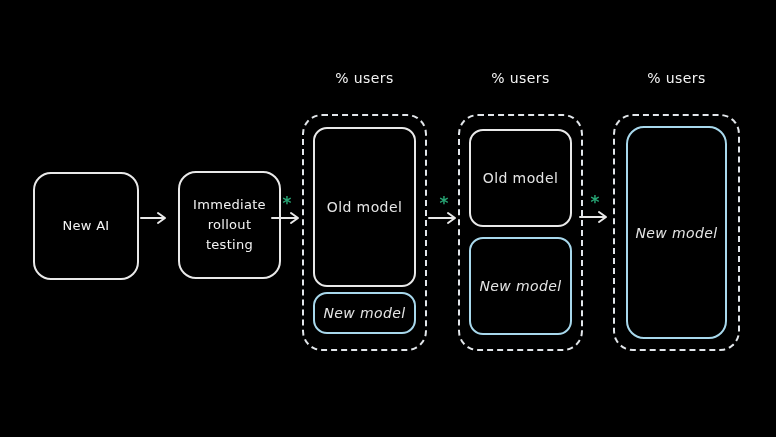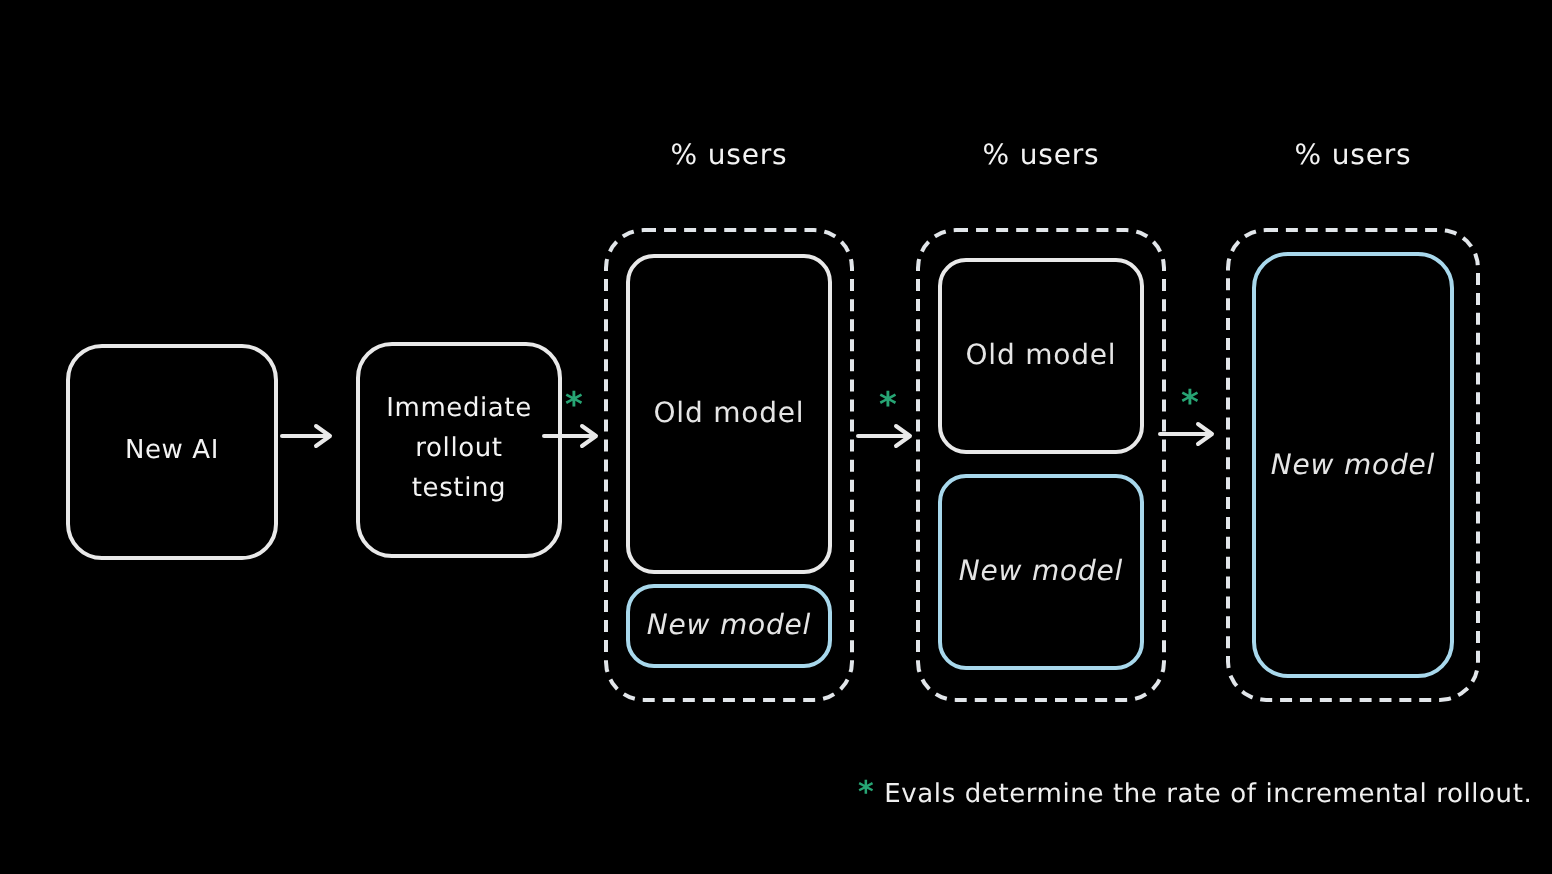--- a/index.html
+++ b/index.html
@@ -144,17 +144,14 @@
     </svg>
   </div>
 
   <div class="stage" style="left:613px; top:70px; width:127px;">
     <div class="stage-title">% users</div>
     <div class="stage-frame" style="height:237px;">
       <div class="model-box model-new" style="top:10px; height:213px; left:11px; right:11px; border-radius:18px;">New model</div>
     </div>
   </div>
 
-  <div class="footnote">
-    <span class="star">*</span><span>Evals determine the rate of incremental rollout.</span>
-  </div>
 
 </div>
 
 </body></html>

